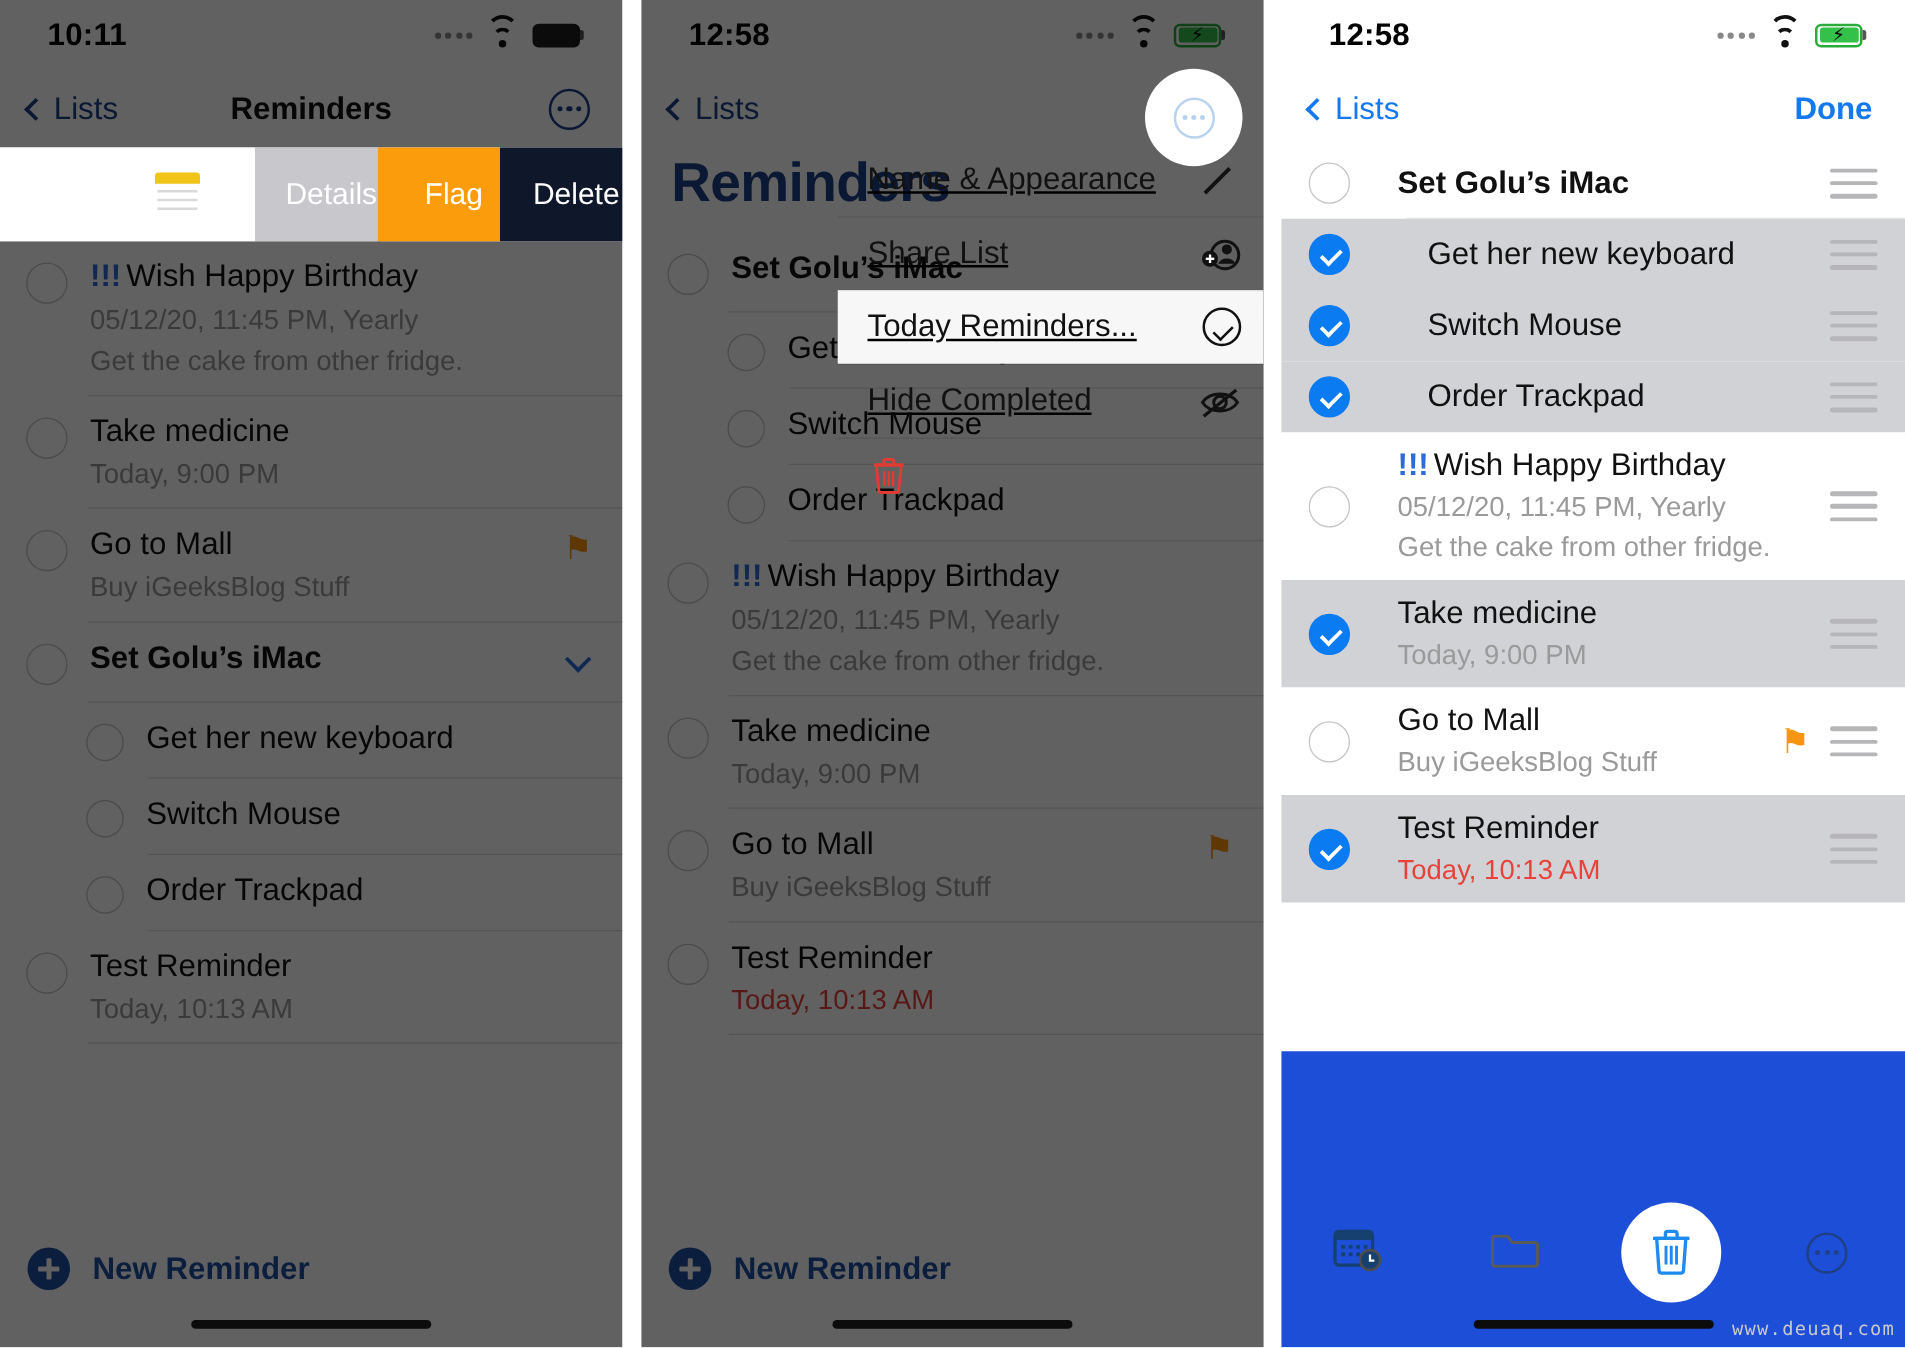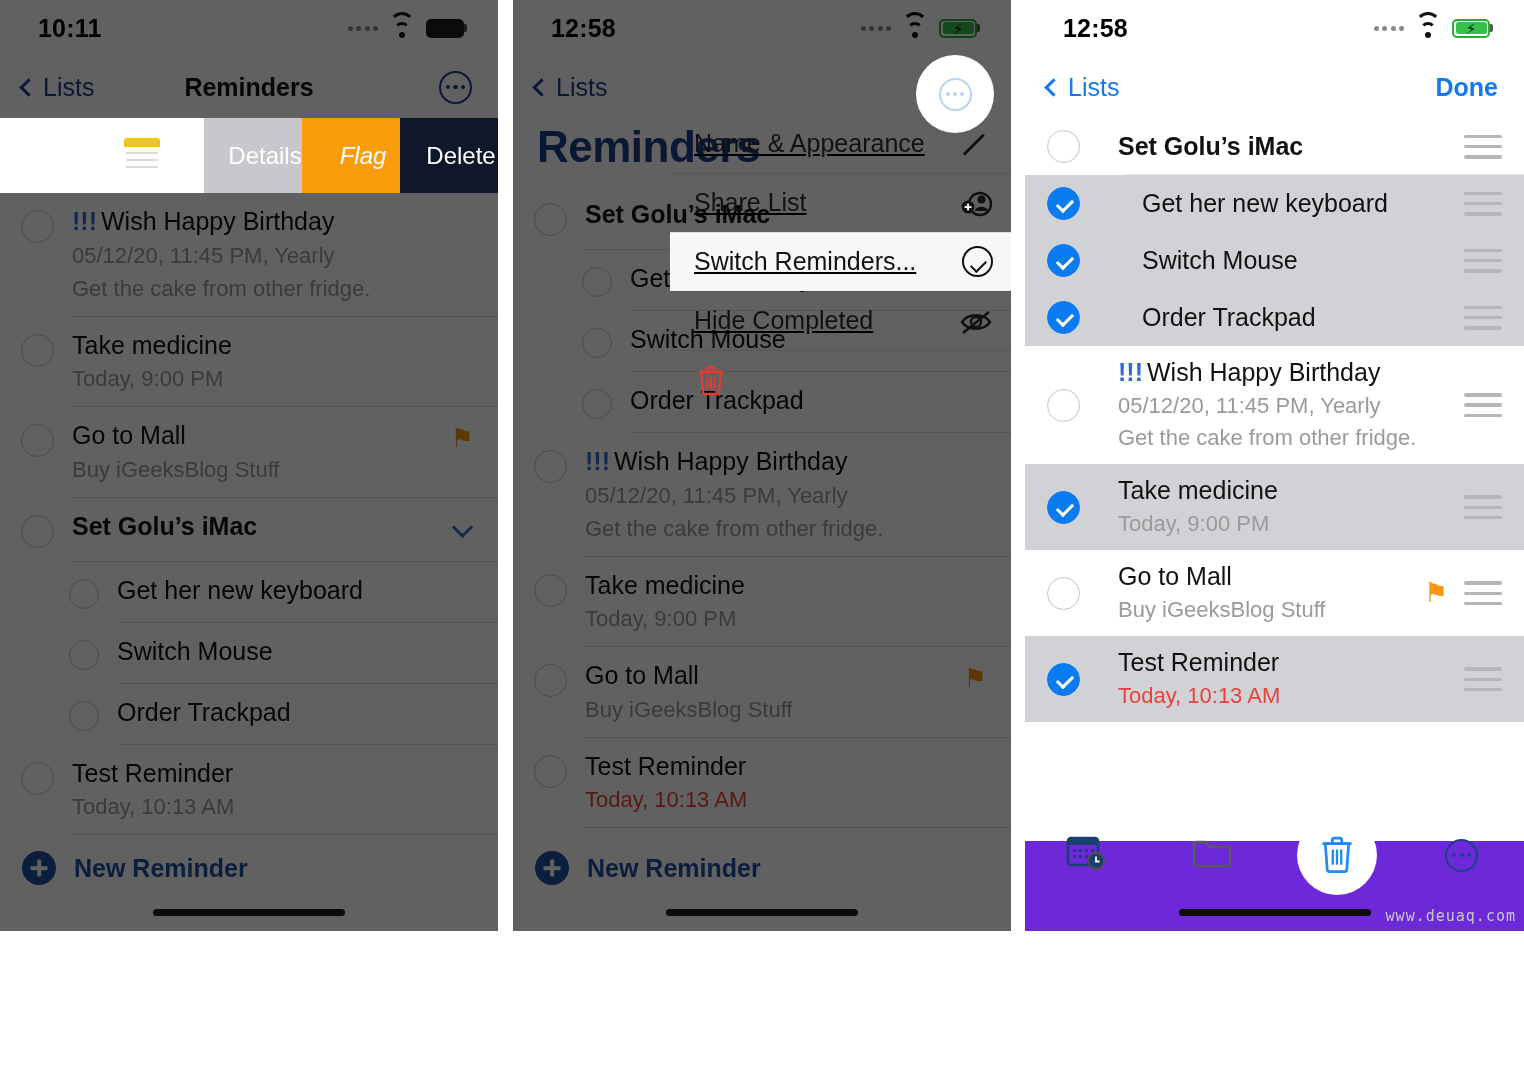--- a/index.html
+++ b/index.html
@@ -6,21 +6,21 @@
   html, body {
     width: 1524px; height: 1078px;
     background: #ffffff;
     font-family: "Liberation Sans", "DejaVu Sans", sans-serif;
     overflow: hidden;
   }
   .stage { position: relative; width: 1524px; height: 1078px; display: flex; }
 
   .phone {
     position: relative;
-    height: 931px;
+    height: 1078px;
     background: #ffffff;
     overflow: hidden;
     flex: 0 0 auto;
   }
   .p1 { width: 498px; }
   .gap { width: 15px; flex: 0 0 auto; background: #fff; }
   .p2 { width: 498px; }
   .gap2 { width: 14px; flex: 0 0 auto; background: #fff; }
   .p3 { width: 499px; }
 
@@ -129,21 +129,21 @@
   .note-icon .cap { position: absolute; top: 0; left: 0; right: 0; height: 9px; background: #f0c419; border-radius: 3px 3px 0 0; }
   .note-icon .ln { position: absolute; left: 2px; right: 2px; height: 2px; background: #d9d9d9; }
   .note-icon .ln:nth-child(2){ top: 14px; }
   .note-icon .ln:nth-child(3){ top: 21px; }
   .note-icon .ln:nth-child(4){ top: 28px; }
   .swipe-btn {
     width: 98px; display: flex; align-items: center; justify-content: center;
     color: #fff; font-size: 24px; cursor: pointer; padding-left: 24px;
   }
   .sw-details { background: #c7c7cc; }
-  .sw-flag { background: #fb9c0c; font-style: italic; }
+  .sw-flag { background: #fb9c0c; }
   .sw-delete { background: #0f172a; }
 
   
   .rlist { position: relative; z-index: 2; }
   .row {
     position: relative;
     display: flex; align-items: flex-start;
     padding: 14px 24px 14px 0;
     min-height: 55px;
   }
@@ -283,21 +283,21 @@
   .drag-handle {
     flex: 0 0 auto; width: 38px; height: 24px;
     display: flex; flex-direction: column; justify-content: space-between;
     margin-left: 12px; cursor: grab;
   }
   .drag-handle i { display:block; height: 3.6px; border-radius: 2px; background: #b6b6b9; }
   .sflag { flex: 0 0 auto; color: #f89512; font-size: 27px; margin-right: 4px; }
 
   .p3-bottom {
     position: absolute; left: 0; right: 0; bottom: 0; top: 841px;
-    background: #6d28d9;
+    background: #1d4ed8;
     z-index: 50;
   }
   .toolbar {
     position: absolute; left: 0; right: 0; bottom: 36px;
     display: flex; align-items: center;
   }
   .tb-slot { flex: 1 1 0; display: flex; align-items: center; justify-content: center; }
   .tb-ico { cursor: pointer; }
   .trash-fab {
     width: 80px; height: 80px; border-radius: 50%;
@@ -579,21 +579,21 @@
             <circle cx="21" cy="18" r="11" fill="none" stroke="#111" stroke-width="2.4"></circle>
             <circle cx="22.5" cy="13.5" r="4" fill="#111"></circle>
             <path d="M15.5 25 a8 8 0 0 1 14 0" fill="#111"></path>
             <circle cx="9" cy="21" r="6.4" fill="#111"></circle>
             <rect x="8.1" y="17.6" width="1.9" height="6.8" fill="#fff"></rect>
             <rect x="5.6" y="20.1" width="6.8" height="1.9" fill="#fff"></rect>
           </svg>
         </span>
       </div>
       <div class="ctx-item highlight">
-        <span class="lbl">Switch Reminders...</span>
+        <span class="lbl">Today Reminders...</span>
         <span class="ctx-ico ico-check"></span>
       </div>
       <div class="ctx-item">
         <span class="lbl">Hide Completed</span>
         <span class="ctx-ico">
           <svg width="34" height="34" viewBox="0 0 34 34">
             <path d="M3 18 C9 9, 25 9, 31 18 C25 27, 9 27, 3 18 Z" fill="none" stroke="#111" stroke-width="2.4"></path>
             <circle cx="17" cy="18" r="5" fill="none" stroke="#111" stroke-width="2.4"></circle>
             <line x1="4" y1="29" x2="30" y2="8" stroke="#111" stroke-width="2.6"></line>
           </svg>

